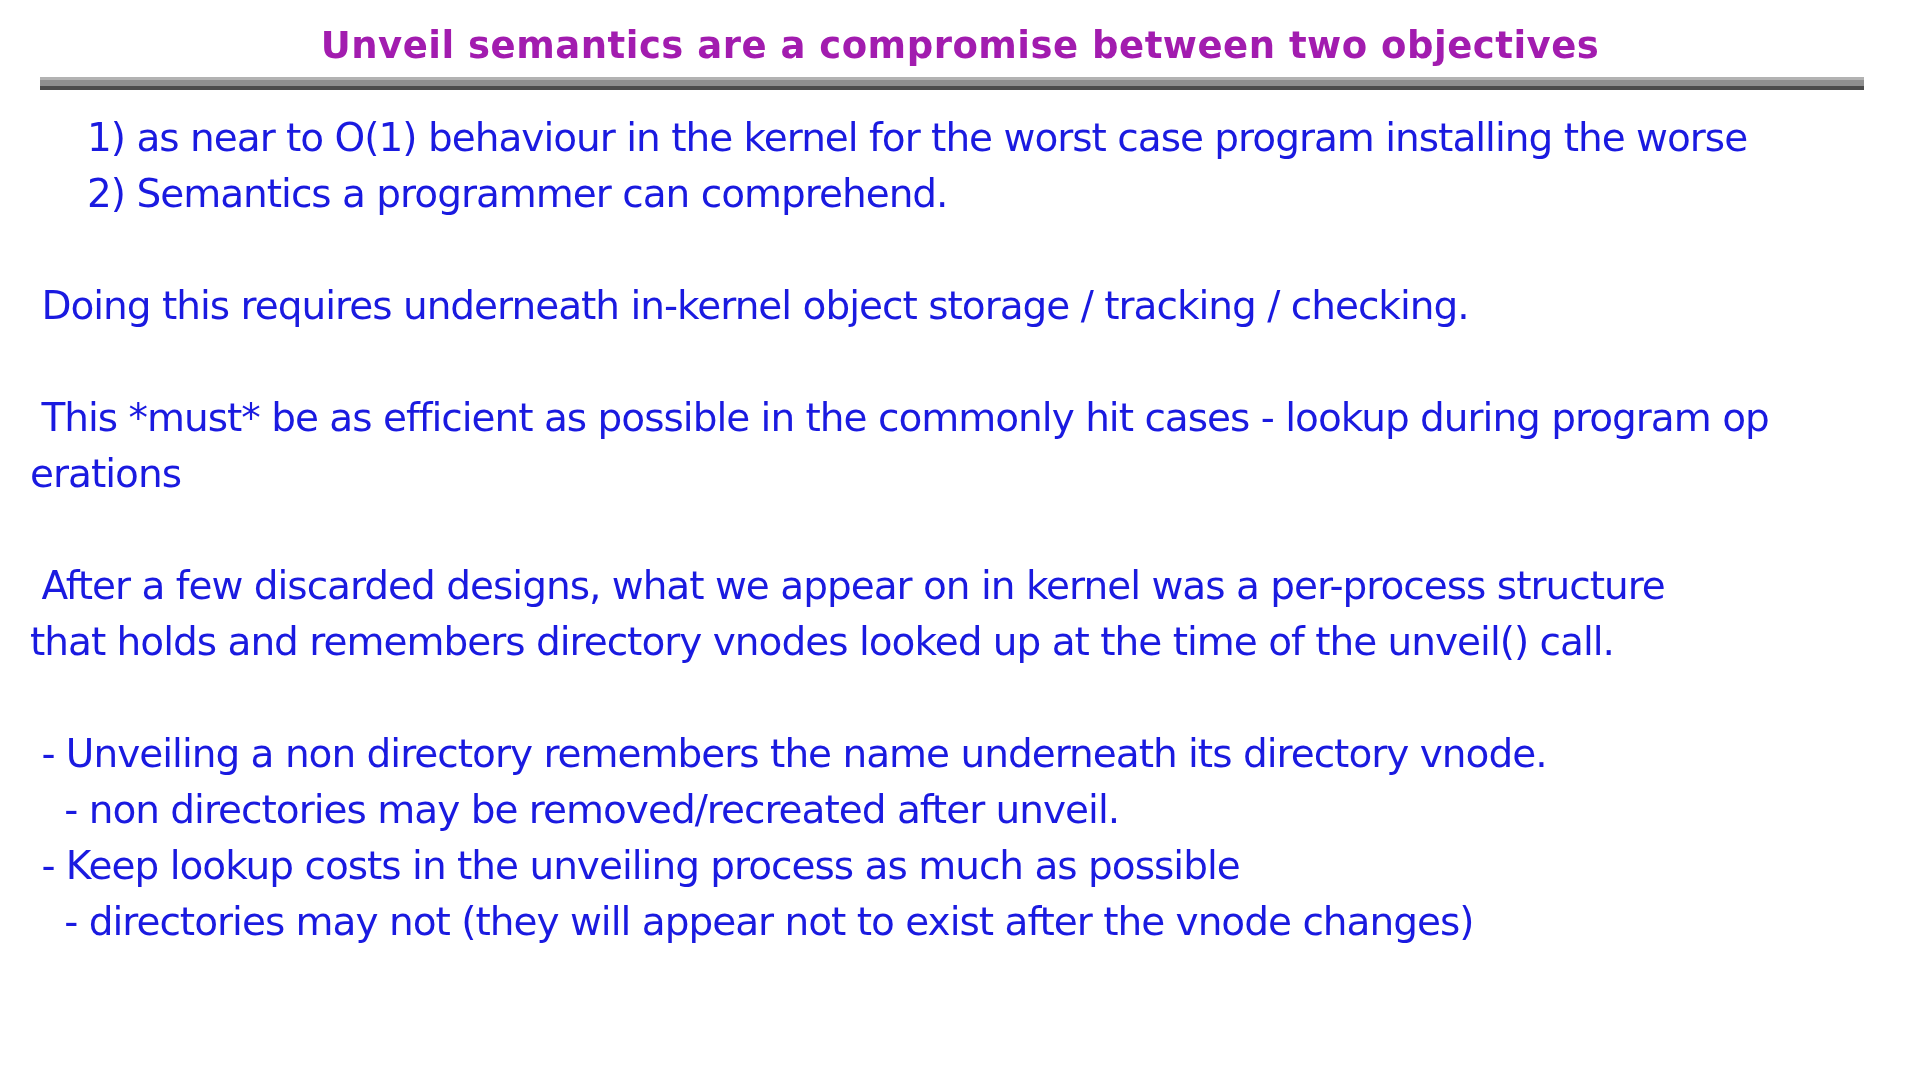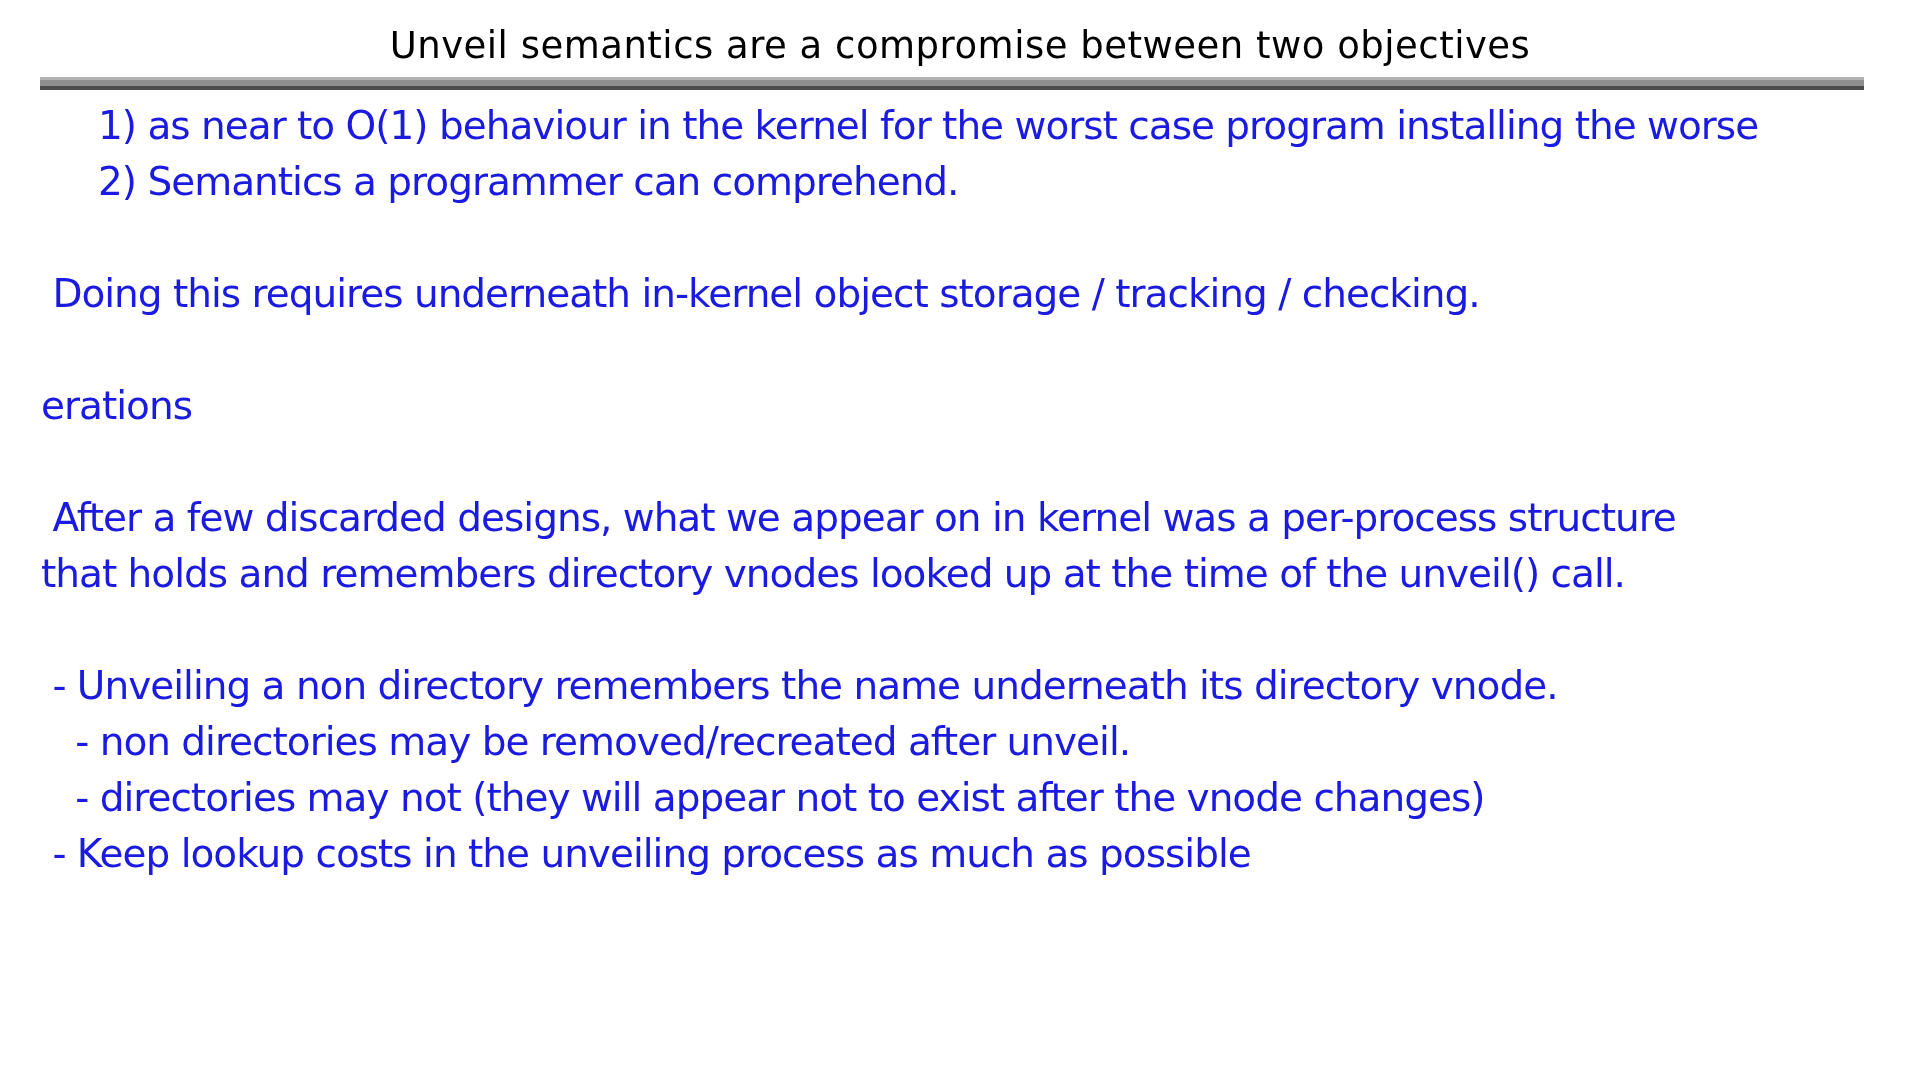--- a/index.html
+++ b/index.html
@@ -10,36 +10,36 @@
   body {
     width: 1920px;
     height: 1080px;
     overflow: hidden;
     font-family: "DejaVu Sans", sans-serif;
   }
   .title {
     margin-top: 24px;
     text-align: center;
     font-size: 37px;
-    font-weight: normal;
-    color: #000000;
+    font-weight: bold;
+    color: #a21caf;
     letter-spacing: 0.5px;
     white-space: pre;
   }
   .rule {
     margin: 10px 56px 0 40px;
     height: 13px;
     background: linear-gradient(
       #b2b2b2 0px, #b2b2b2 3px,
       #8f8f8f 3px, #8f8f8f 9px,
       #4c4c4c 9px, #4c4c4c 13px);
   }
   .content {
-    margin-top: 8px;
-    padding-left: 41px;
+    margin-top: 20px;
+    padding-left: 30px;
     color: #1a1ae0;
     font-size: 39px;
     line-height: 56px;
     letter-spacing: -1px;
   }
   .line {
     white-space: pre;
     min-height: 56px;
     overflow: hidden;
   }
@@ -52,24 +52,25 @@
   <div class="title">Unveil semantics are a compromise between two objectives</div>
 
   <div class="rule"></div>
 
   <div class="content">
     <div class="line">     1) as near to O(1) behaviour in the kernel for the worst case program installing the worse</div>
     <div class="line">     2) Semantics a programmer can comprehend.</div>
     <div class="line"></div>
     <div class="line"> Doing this requires underneath in-kernel object storage / tracking / checking.</div>
     <div class="line"></div>
+    <div class="line"> This *must* be as efficient as possible in the commonly hit cases - lookup during program op</div>
     <div class="line">erations</div>
     <div class="line"></div>
     <div class="line"> After a few discarded designs, what we appear on in kernel was a per-process structure</div>
     <div class="line">that holds and remembers directory vnodes looked up at the time of the unveil() call.</div>
     <div class="line"></div>
     <div class="line"> - Unveiling a non directory remembers the name underneath its directory vnode.</div>
     <div class="line">   - non directories may be removed/recreated after unveil.</div>
+    <div class="line"> - Keep lookup costs in the unveiling process as much as possible</div>
     <div class="line">   - directories may not (they will appear not to exist after the vnode changes)</div>
-    <div class="line"> - Keep lookup costs in the unveiling process as much as possible</div>
   </div>
 
 </div>
 
 </body></html>

